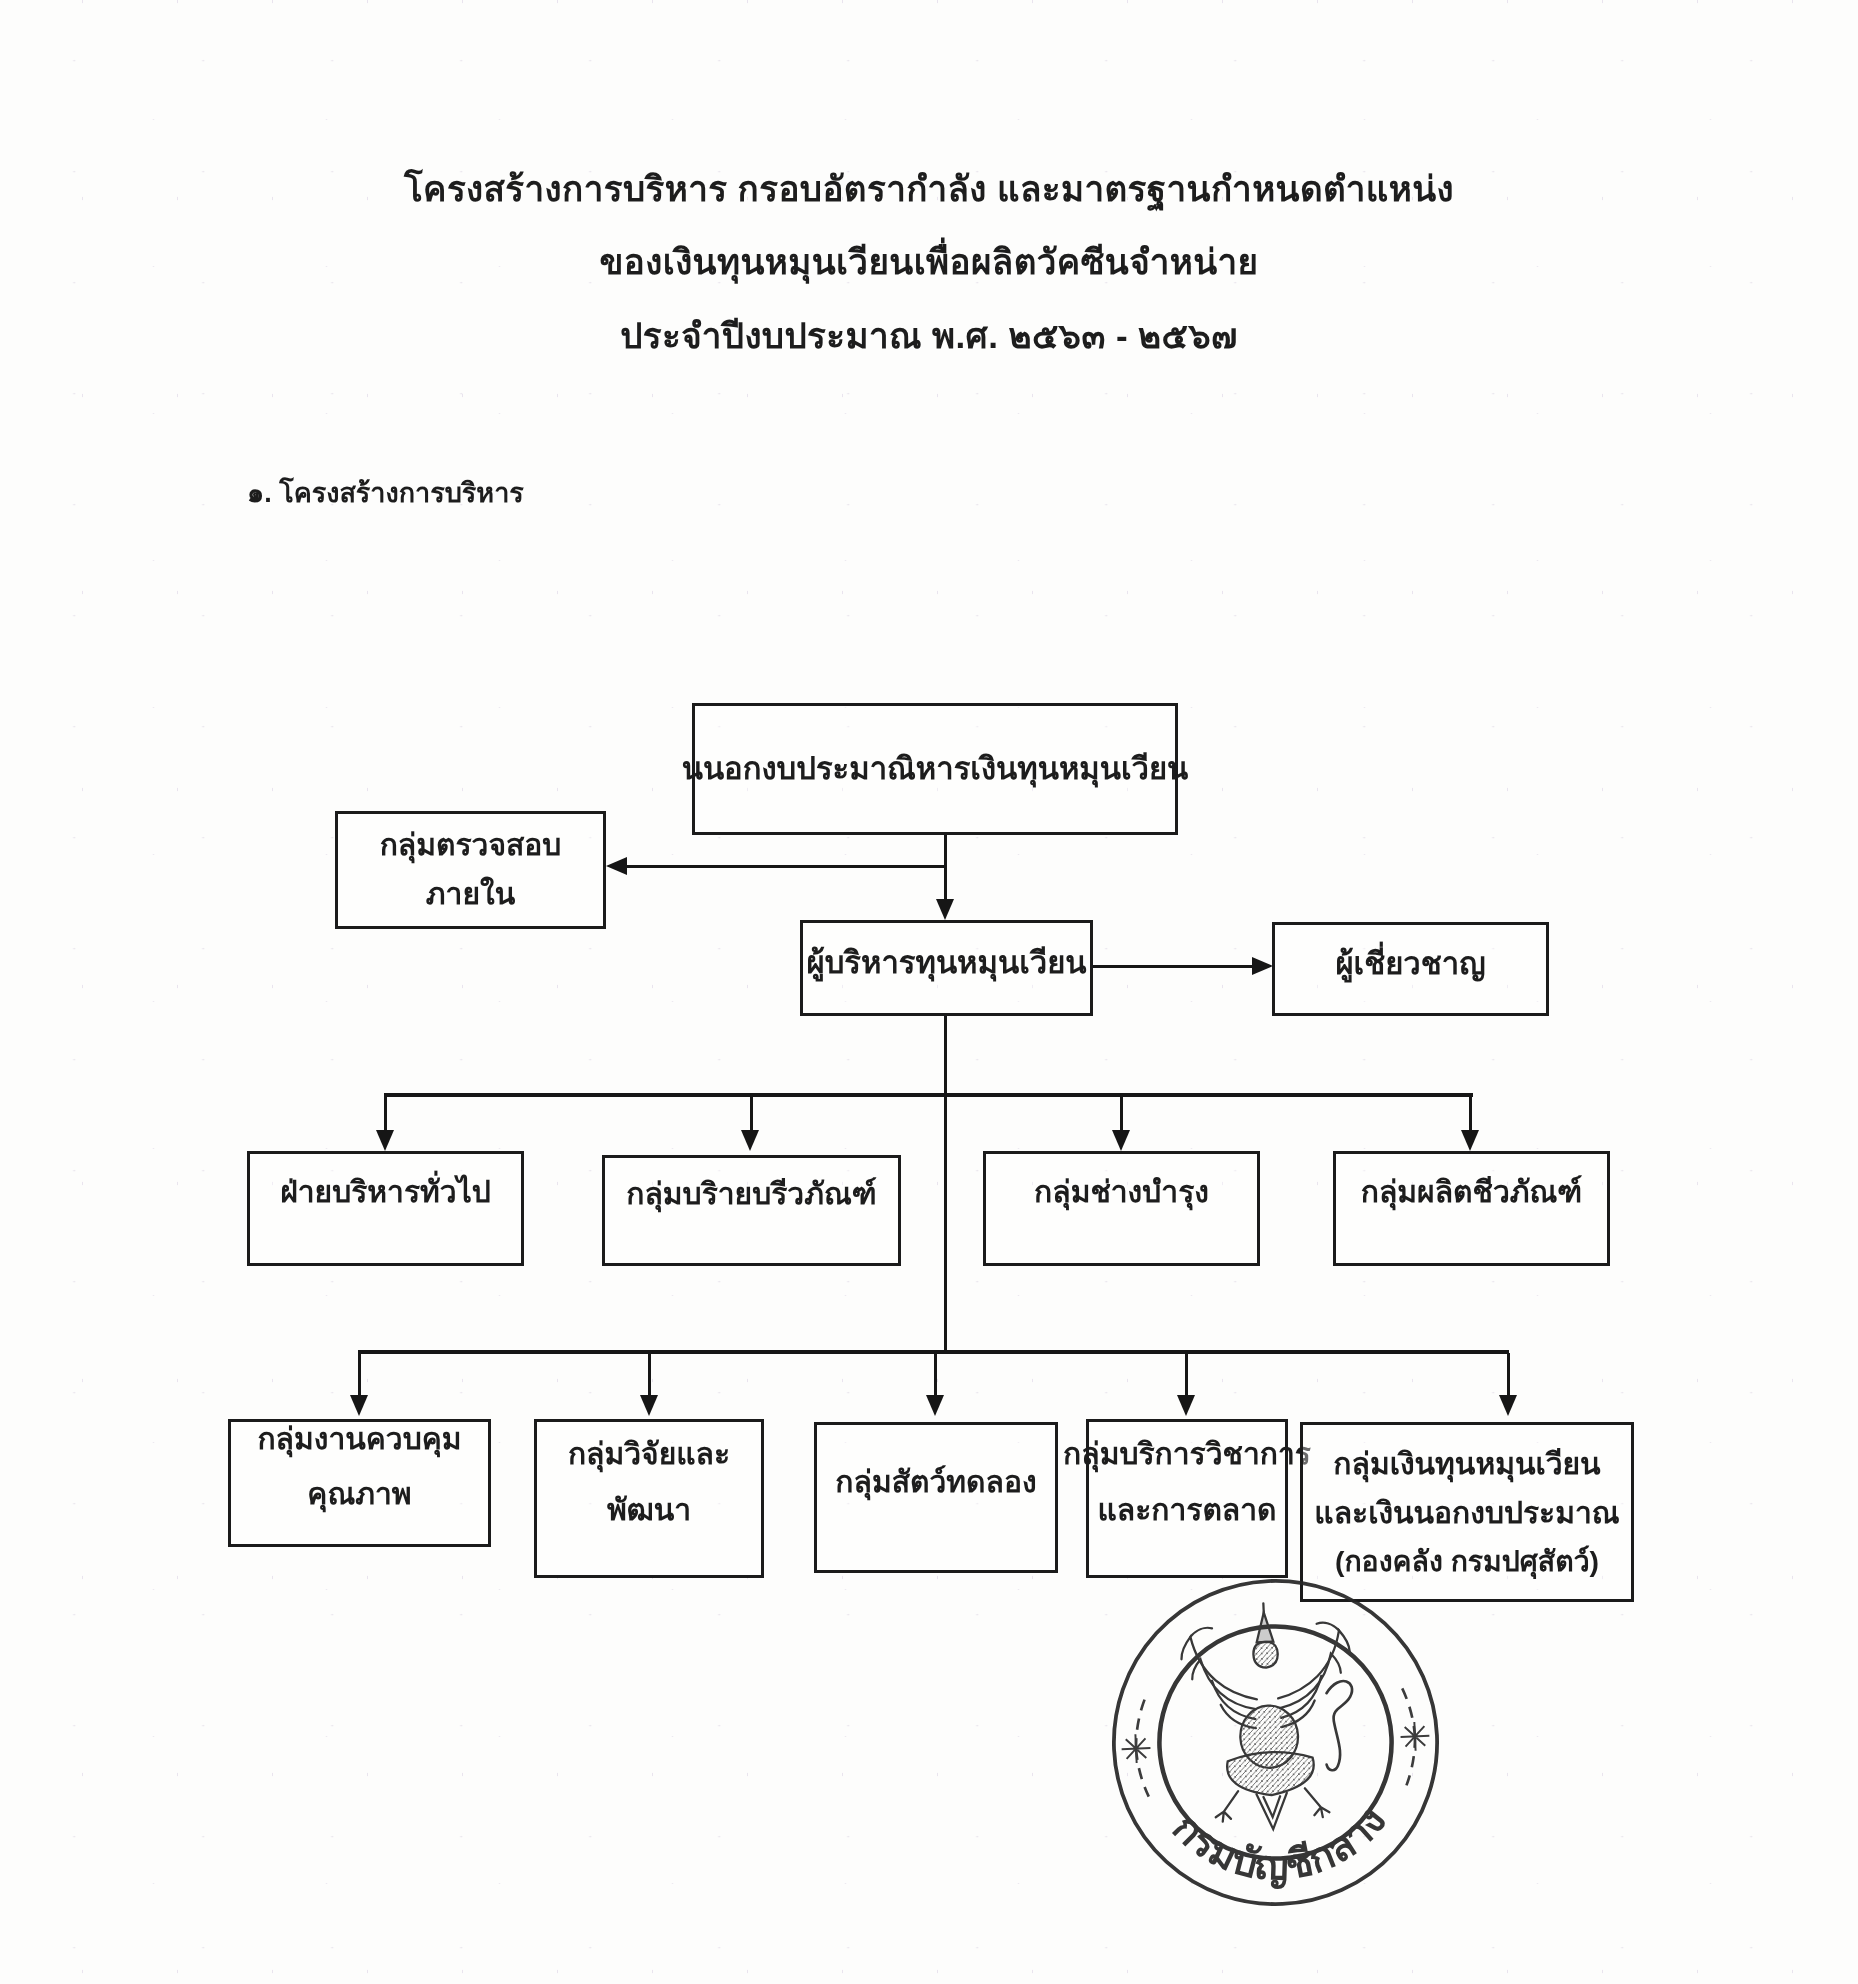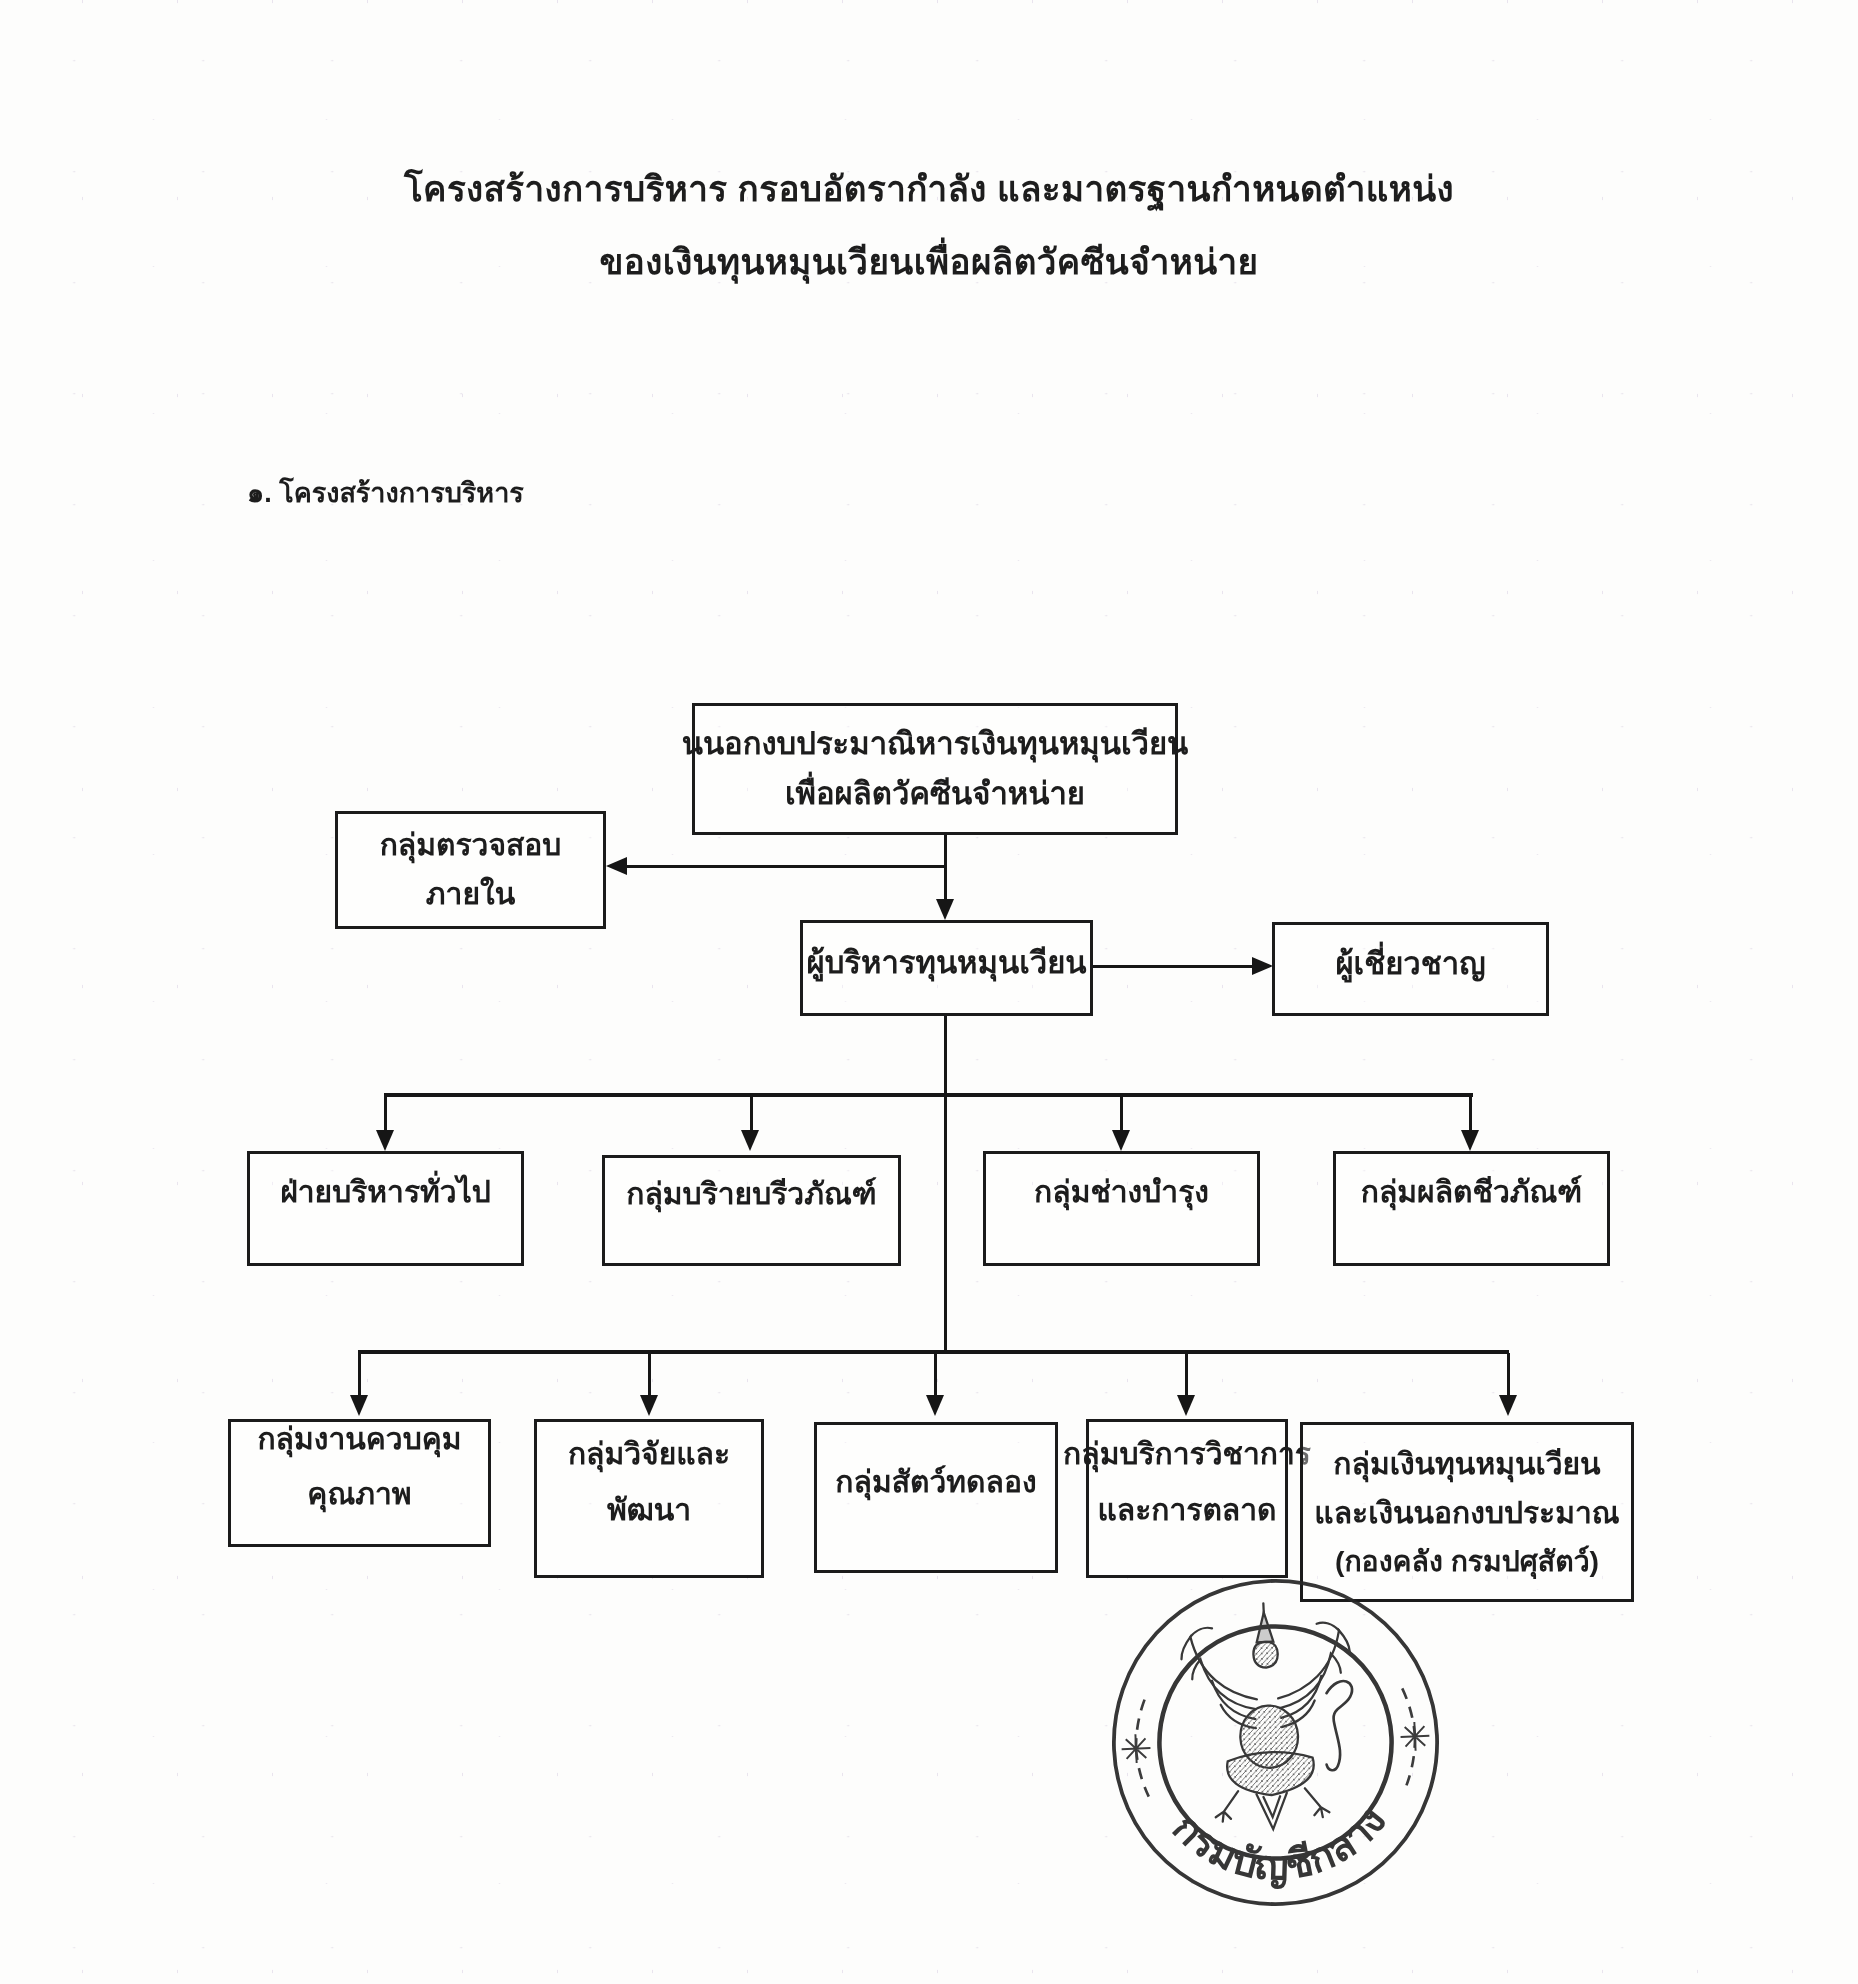--- a/index.html
+++ b/index.html
@@ -46,20 +46,21 @@
   #seal{position:absolute;left:1101px;top:1568px;width:349px;height:349px;z-index:3;
         transform:rotate(-2.5deg);opacity:.92;}
 </style>
 </head>
 <body>
 
 <div id="page">
 
   <div class="title-line" style="top:161px">โครงสร้างการบริหาร กรอบอัตรากำลัง และมาตรฐานกำหนดตำแหน่ง</div>
   <div class="title-line" style="top:234px">ของเงินทุนหมุนเวียนเพื่อผลิตวัคซีนจำหน่าย</div>
+  <div class="title-line" style="top:308px">ประจำปีงบประมาณ พ.ศ. ๒๕๖๓ - ๒๕๖๗</div>
 
   <div class="section-heading" style="left:247px;top:471px">๑. โครงสร้างการบริหาร</div>
 
   <div class="line" style="left:944px;top:834px;width:3px;height:69px"></div>
   <div class="arrow down" style="left:936px;top:899px"></div>
 
   <div class="line" style="left:624px;top:865px;width:322px;height:3px"></div>
   <div class="arrow left" style="left:606px;top:857px"></div>
 
   <div class="line" style="left:1092px;top:965px;width:163px;height:3px"></div>
@@ -84,21 +85,20 @@
   <div class="arrow down" style="left:640px;top:1395px"></div>
   <div class="line" style="left:934px;top:1353px;width:3px;height:43px"></div>
   <div class="arrow down" style="left:926px;top:1395px"></div>
   <div class="line" style="left:1185px;top:1353px;width:3px;height:43px"></div>
   <div class="arrow down" style="left:1177px;top:1395px"></div>
   <div class="line" style="left:1507px;top:1353px;width:3px;height:43px"></div>
   <div class="arrow down" style="left:1499px;top:1395px"></div>
 
   <div class="node f42" style="left:692px;top:703px;width:486px;height:132px">
     <span class="ln">นนอกงบประมาณิหารเงินทุนหมุนเวียน</span>
-    <span class="ln">เพื่อผลิตวัคซีนจำหน่าย</span>
   </div>
 
   <div class="node f40" style="left:335px;top:811px;width:271px;height:118px">
     <span class="ln">กลุ่มตรวจสอบ</span>
     <span class="ln">ภายใน</span>
   </div>
 
   <div class="node f42 hi14" style="left:800px;top:920px;width:293px;height:96px">
     <span class="ln">ผู้บริหารทุนหมุนเวียน</span>
   </div>

